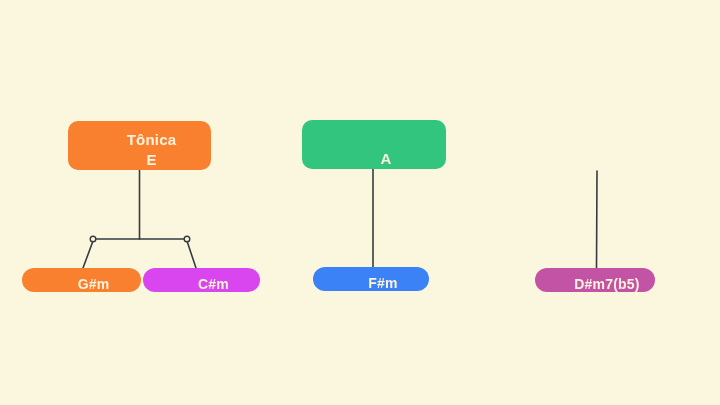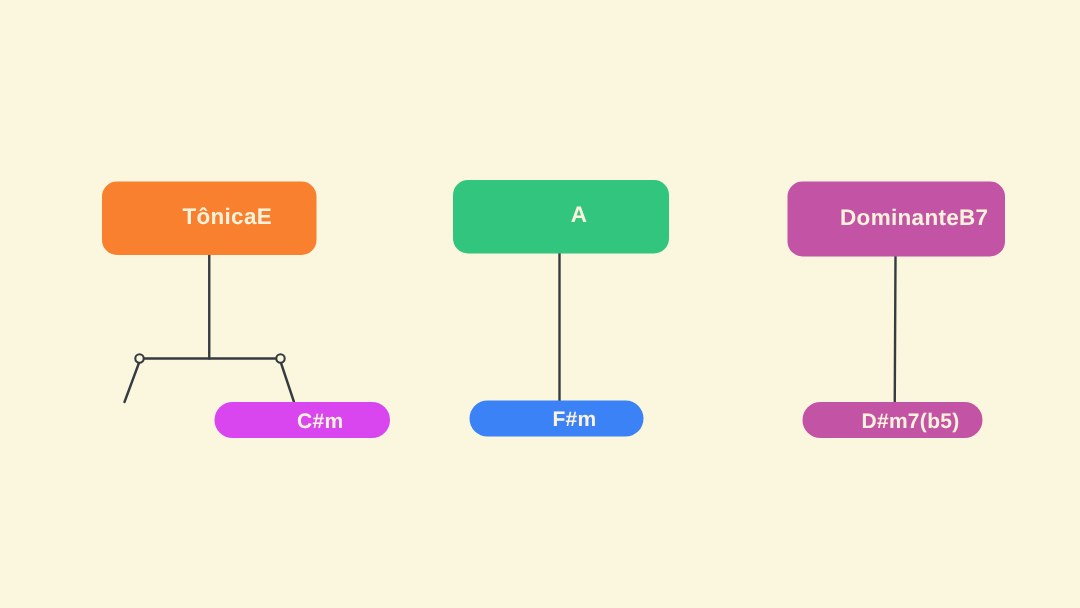--- a/index.html
+++ b/index.html
@@ -18,22 +18,23 @@
   .connectors {
     position: absolute;
     left: 0;
     top: 0;
     width: 720px;
     height: 405px;
   }
   .node {
     position: absolute;
     display: flex;
+    flex-direction: column;
     align-items: center;
-    justify-content: center;
+    justify-content: flex-end;
     color: #FBF2DC;
     letter-spacing: 0.2px;
     box-sizing: border-box;
     padding-left: 24px;
   }
   .parent {
     border-radius: 10px;
     font-size: 15px;
     font-weight: 600;
     line-height: 1.35;
@@ -66,26 +67,23 @@
     <g stroke-width="1.4" stroke="#363B40" fill="#FAF7DE">
       <circle cx="93" cy="239" r="2.8"></circle>
       <circle cx="187" cy="239" r="2.8"></circle>
     </g>
   </svg>
 
   <div class="node parent" style="left: 68px; top: 121px; width: 143px; background-color: rgb(248, 128, 46);">
     <div class="fn">Tônica</div>
     <div class="ch">E</div>
   </div>
+  <div class="node pill" style="left: 22px; top: 268px; width: 119px; background-color: rgb(248, 128, 46);">G#m</div>
   <div class="node pill" style="left: 143px; top: 268px; width: 117px; background-color: #d946ef;">C#m</div>
 
   <div class="node parent" style="left: 302px; top: 120px; width: 144px; background-color: rgb(49, 197, 126);">
     <div class="ch">A</div>
   </div>
   <div class="node pill" style="left: 313px; top: 267px; width: 116px; background-color: #3b82f6;">F#m</div>
 
-  <div class="node parent" style="left: 525px; top: 121px; width: 145px; height: 50px; background-color: rgb(195, 83, 164);">
-    <div class="fn">Dominante</div>
-    <div class="ch">B7</div>
-  </div>
   <div class="node pill" style="left: 535px; top: 268px; width: 120px; background-color: rgb(195, 83, 164);">D#m7(b5)</div>
 
 </div>
 
 </body></html>

